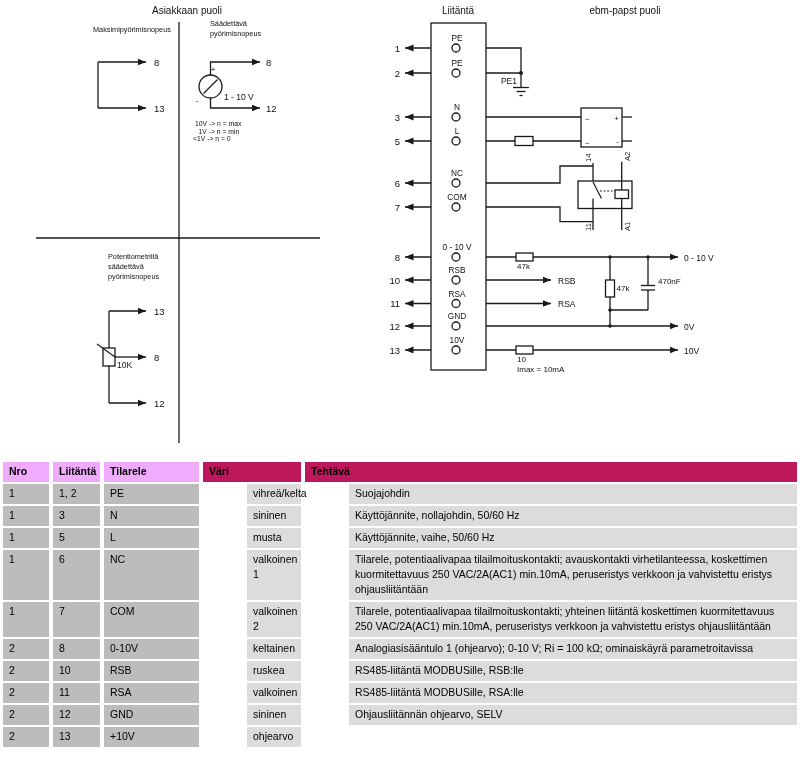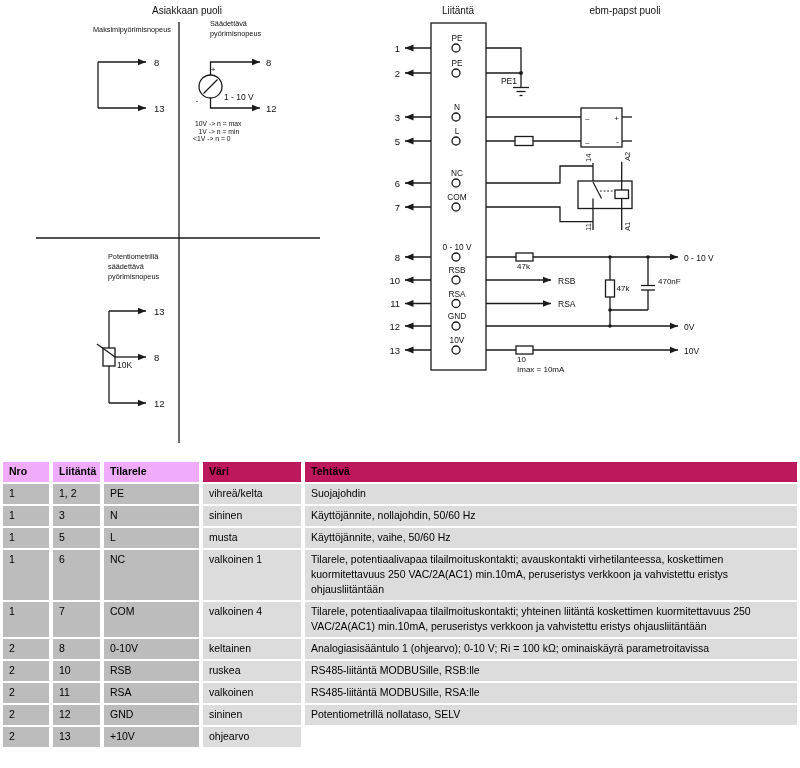--- a/index.html
+++ b/index.html
@@ -27,21 +27,21 @@
     display:grid;
     grid-template-columns:46px 47px 95px 98px auto;
     column-gap:4px;row-gap:2px;
     font-size:10.5px;line-height:15px;
   }
   .cell{padding:2px 5px 3px 6px;}
   .hdr{font-weight:bold;}
   .g-dark-h{background:#f0abfc;}
   .g-light-h{background:#be185d;}
   .g-dark{background:#bcbcbc;}
-  .g-light{background:#dcdcdc;}
+  .g-light{background:#dcdcdc;margin-left:44px;}
 </style>
 </head>
 <body>
 
 <svg width="800" height="458" viewBox="0 0 800 458">
   <defs>
     <marker id="arr" markerUnits="userSpaceOnUse" markerWidth="9" markerHeight="8" viewBox="0 0 9 8" refX="8.5" refY="4" orient="auto-start-reverse">
       <path d="M0 0.5 L8.5 4 L0 7.5 Z" fill="#1a1a1a"></path>
     </marker>
   </defs>
@@ -273,21 +273,21 @@
 
     <div class="cell g-dark">1</div>
     <div class="cell g-dark">6</div>
     <div class="cell g-dark">NC</div>
     <div class="cell g-light">valkoinen 1</div>
     <div class="cell g-light">Tilarele, potentiaalivapaa tilailmoituskontakti; avauskontakti virhetilanteessa, koskettimen kuormitettavuus 250 VAC/2A(AC1) min.10mA, peruseristys verkkoon ja vahvistettu eristys ohjausliitäntään</div>
 
     <div class="cell g-dark">1</div>
     <div class="cell g-dark">7</div>
     <div class="cell g-dark">COM</div>
-    <div class="cell g-light">valkoinen 4</div>
+    <div class="cell g-light">valkoinen 2</div>
     <div class="cell g-light">Tilarele, potentiaalivapaa tilailmoituskontakti; yhteinen liitäntä koskettimen kuormitettavuus 250 VAC/2A(AC1) min.10mA, peruseristys verkkoon ja vahvistettu eristys ohjausliitäntään</div>
 
     <div class="cell g-dark">2</div>
     <div class="cell g-dark">8</div>
     <div class="cell g-dark">0-10V</div>
     <div class="cell g-light">keltainen</div>
     <div class="cell g-light">Analogiasisääntulo 1 (ohjearvo); 0-10 V; Ri = 100 kΩ; ominaiskäyrä parametroitavissa</div>
 
     <div class="cell g-dark">2</div>
     <div class="cell g-dark">10</div>
@@ -298,20 +298,20 @@
     <div class="cell g-dark">2</div>
     <div class="cell g-dark">11</div>
     <div class="cell g-dark">RSA</div>
     <div class="cell g-light">valkoinen</div>
     <div class="cell g-light">RS485-liitäntä MODBUSille, RSA:lle</div>
 
     <div class="cell g-dark">2</div>
     <div class="cell g-dark">12</div>
     <div class="cell g-dark">GND</div>
     <div class="cell g-light">sininen</div>
-    <div class="cell g-light">Potentiometrillä nollataso, SELV</div>
+    <div class="cell g-light">Ohjausliitännän ohjearvo, SELV</div>
 
     <div class="cell g-dark">2</div>
     <div class="cell g-dark">13</div>
     <div class="cell g-dark">+10V</div>
     <div class="cell g-light">ohjearvo</div>
   </div>
 </div>
 
 </body></html>

